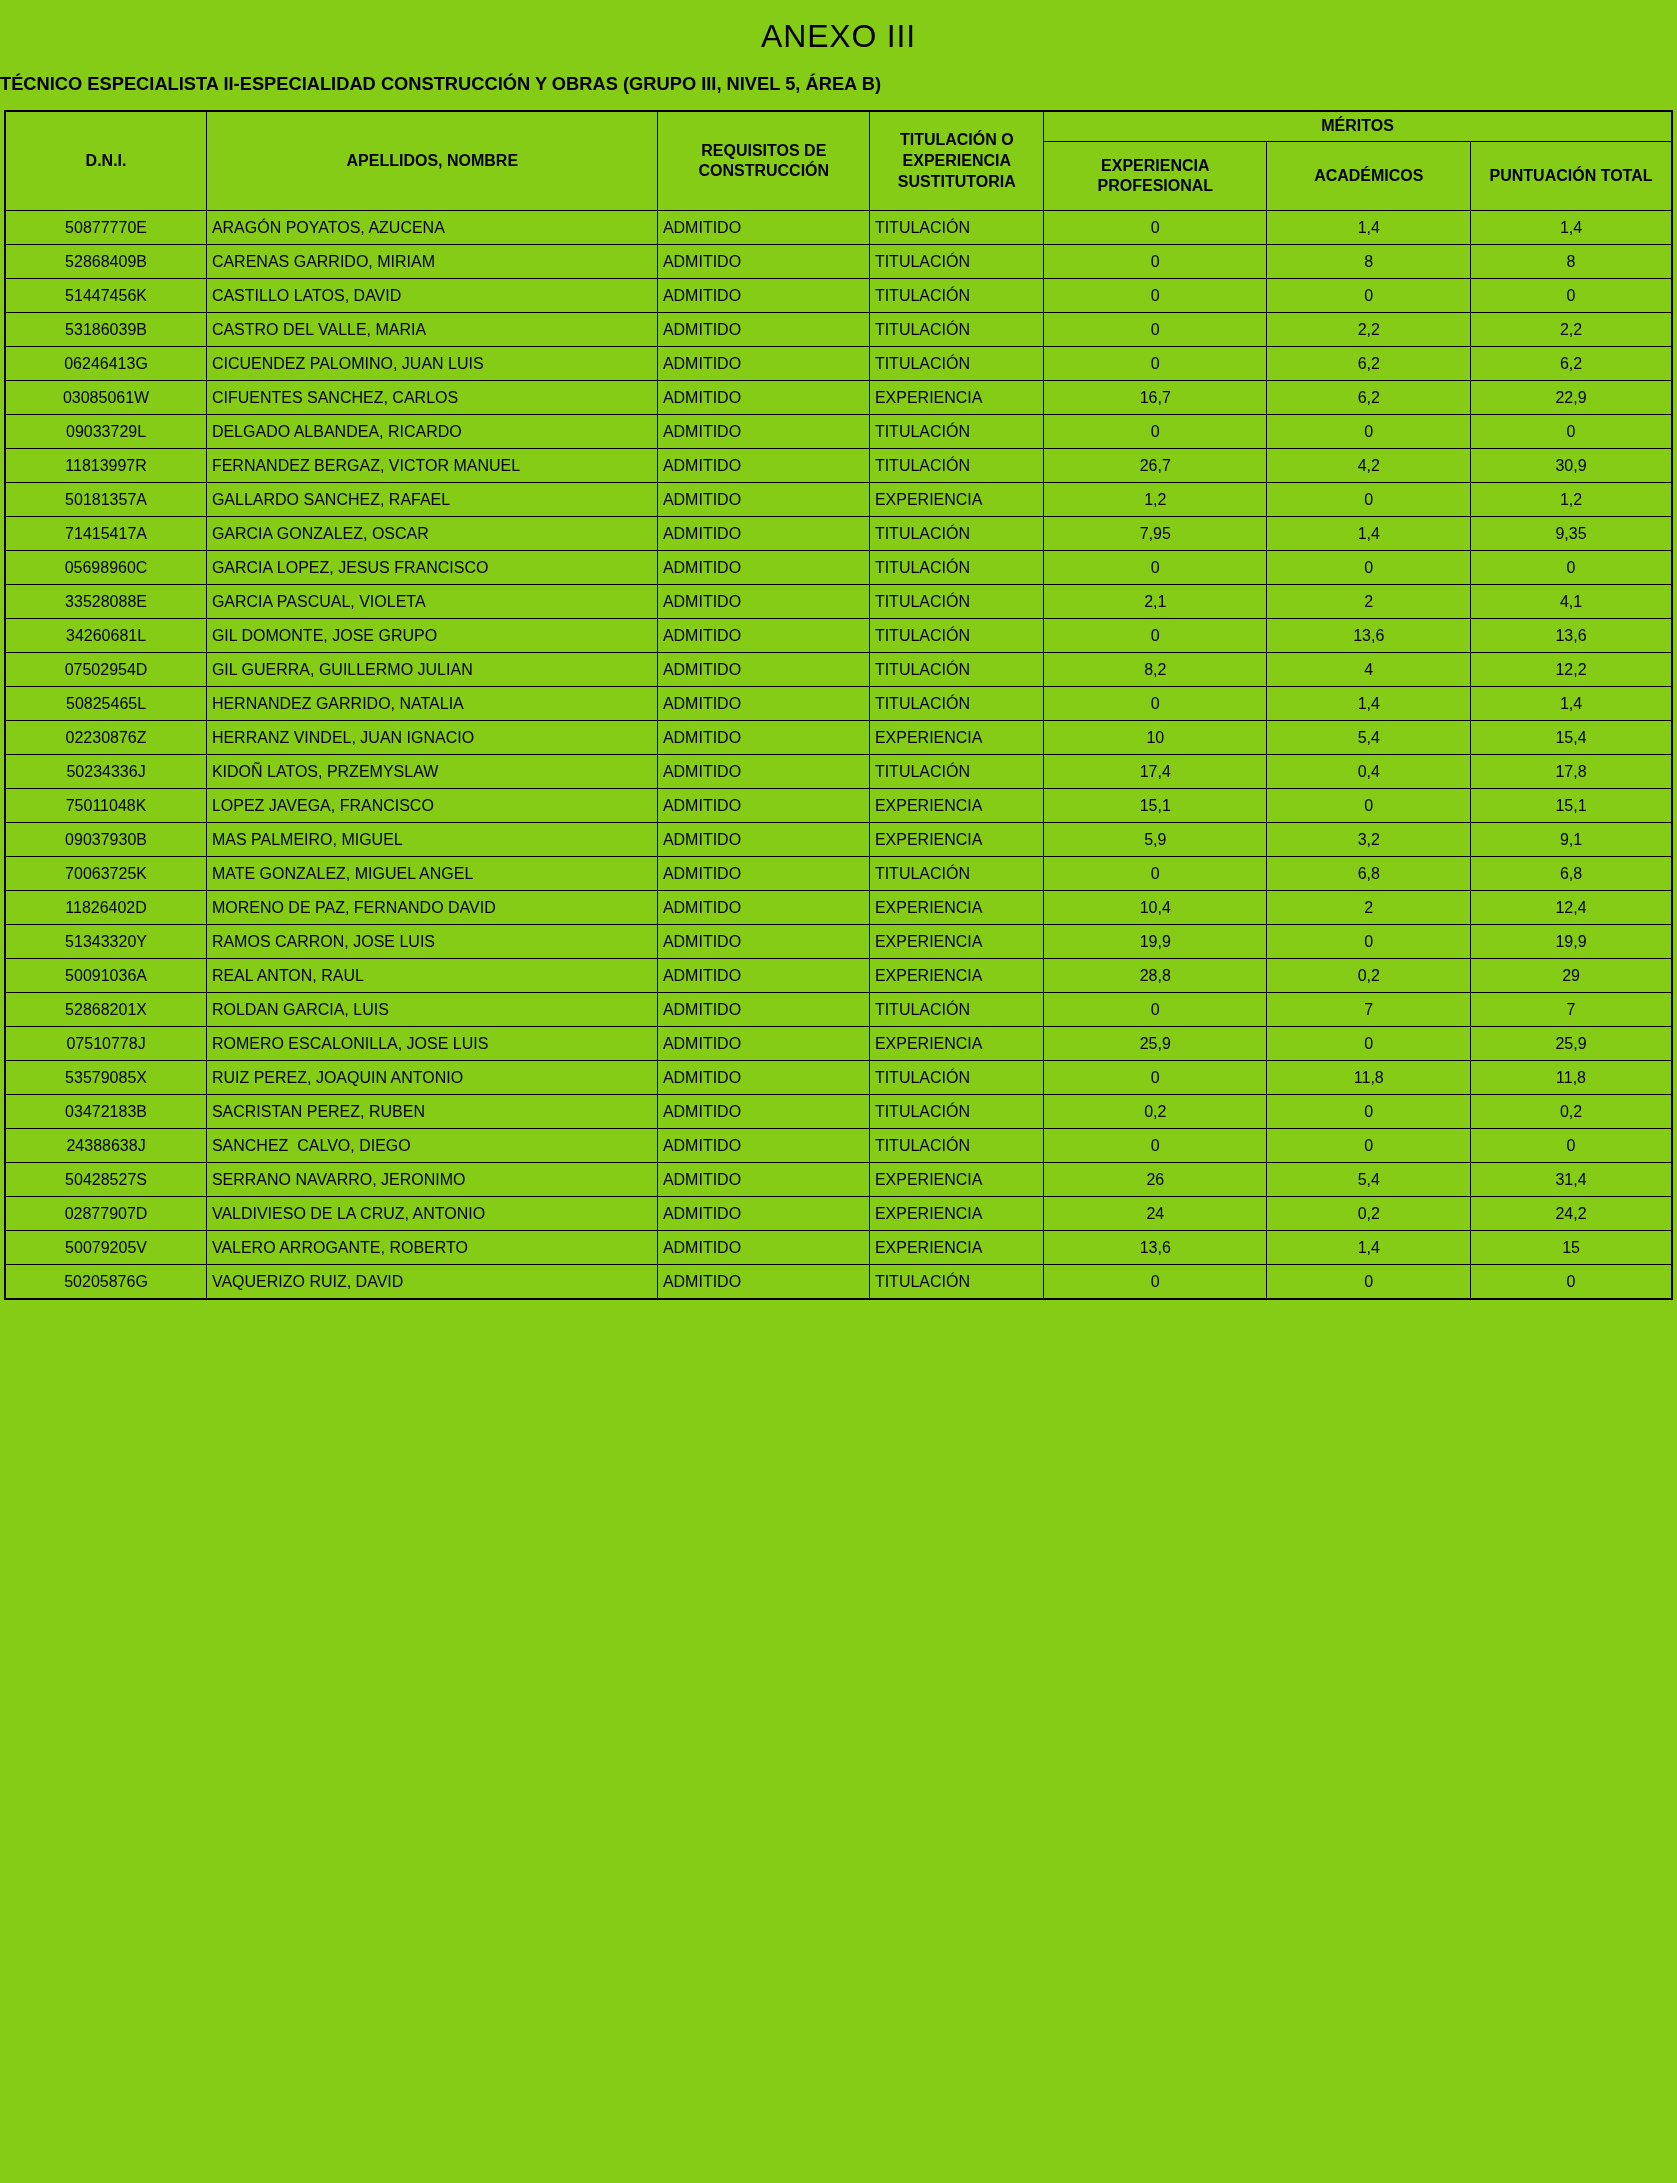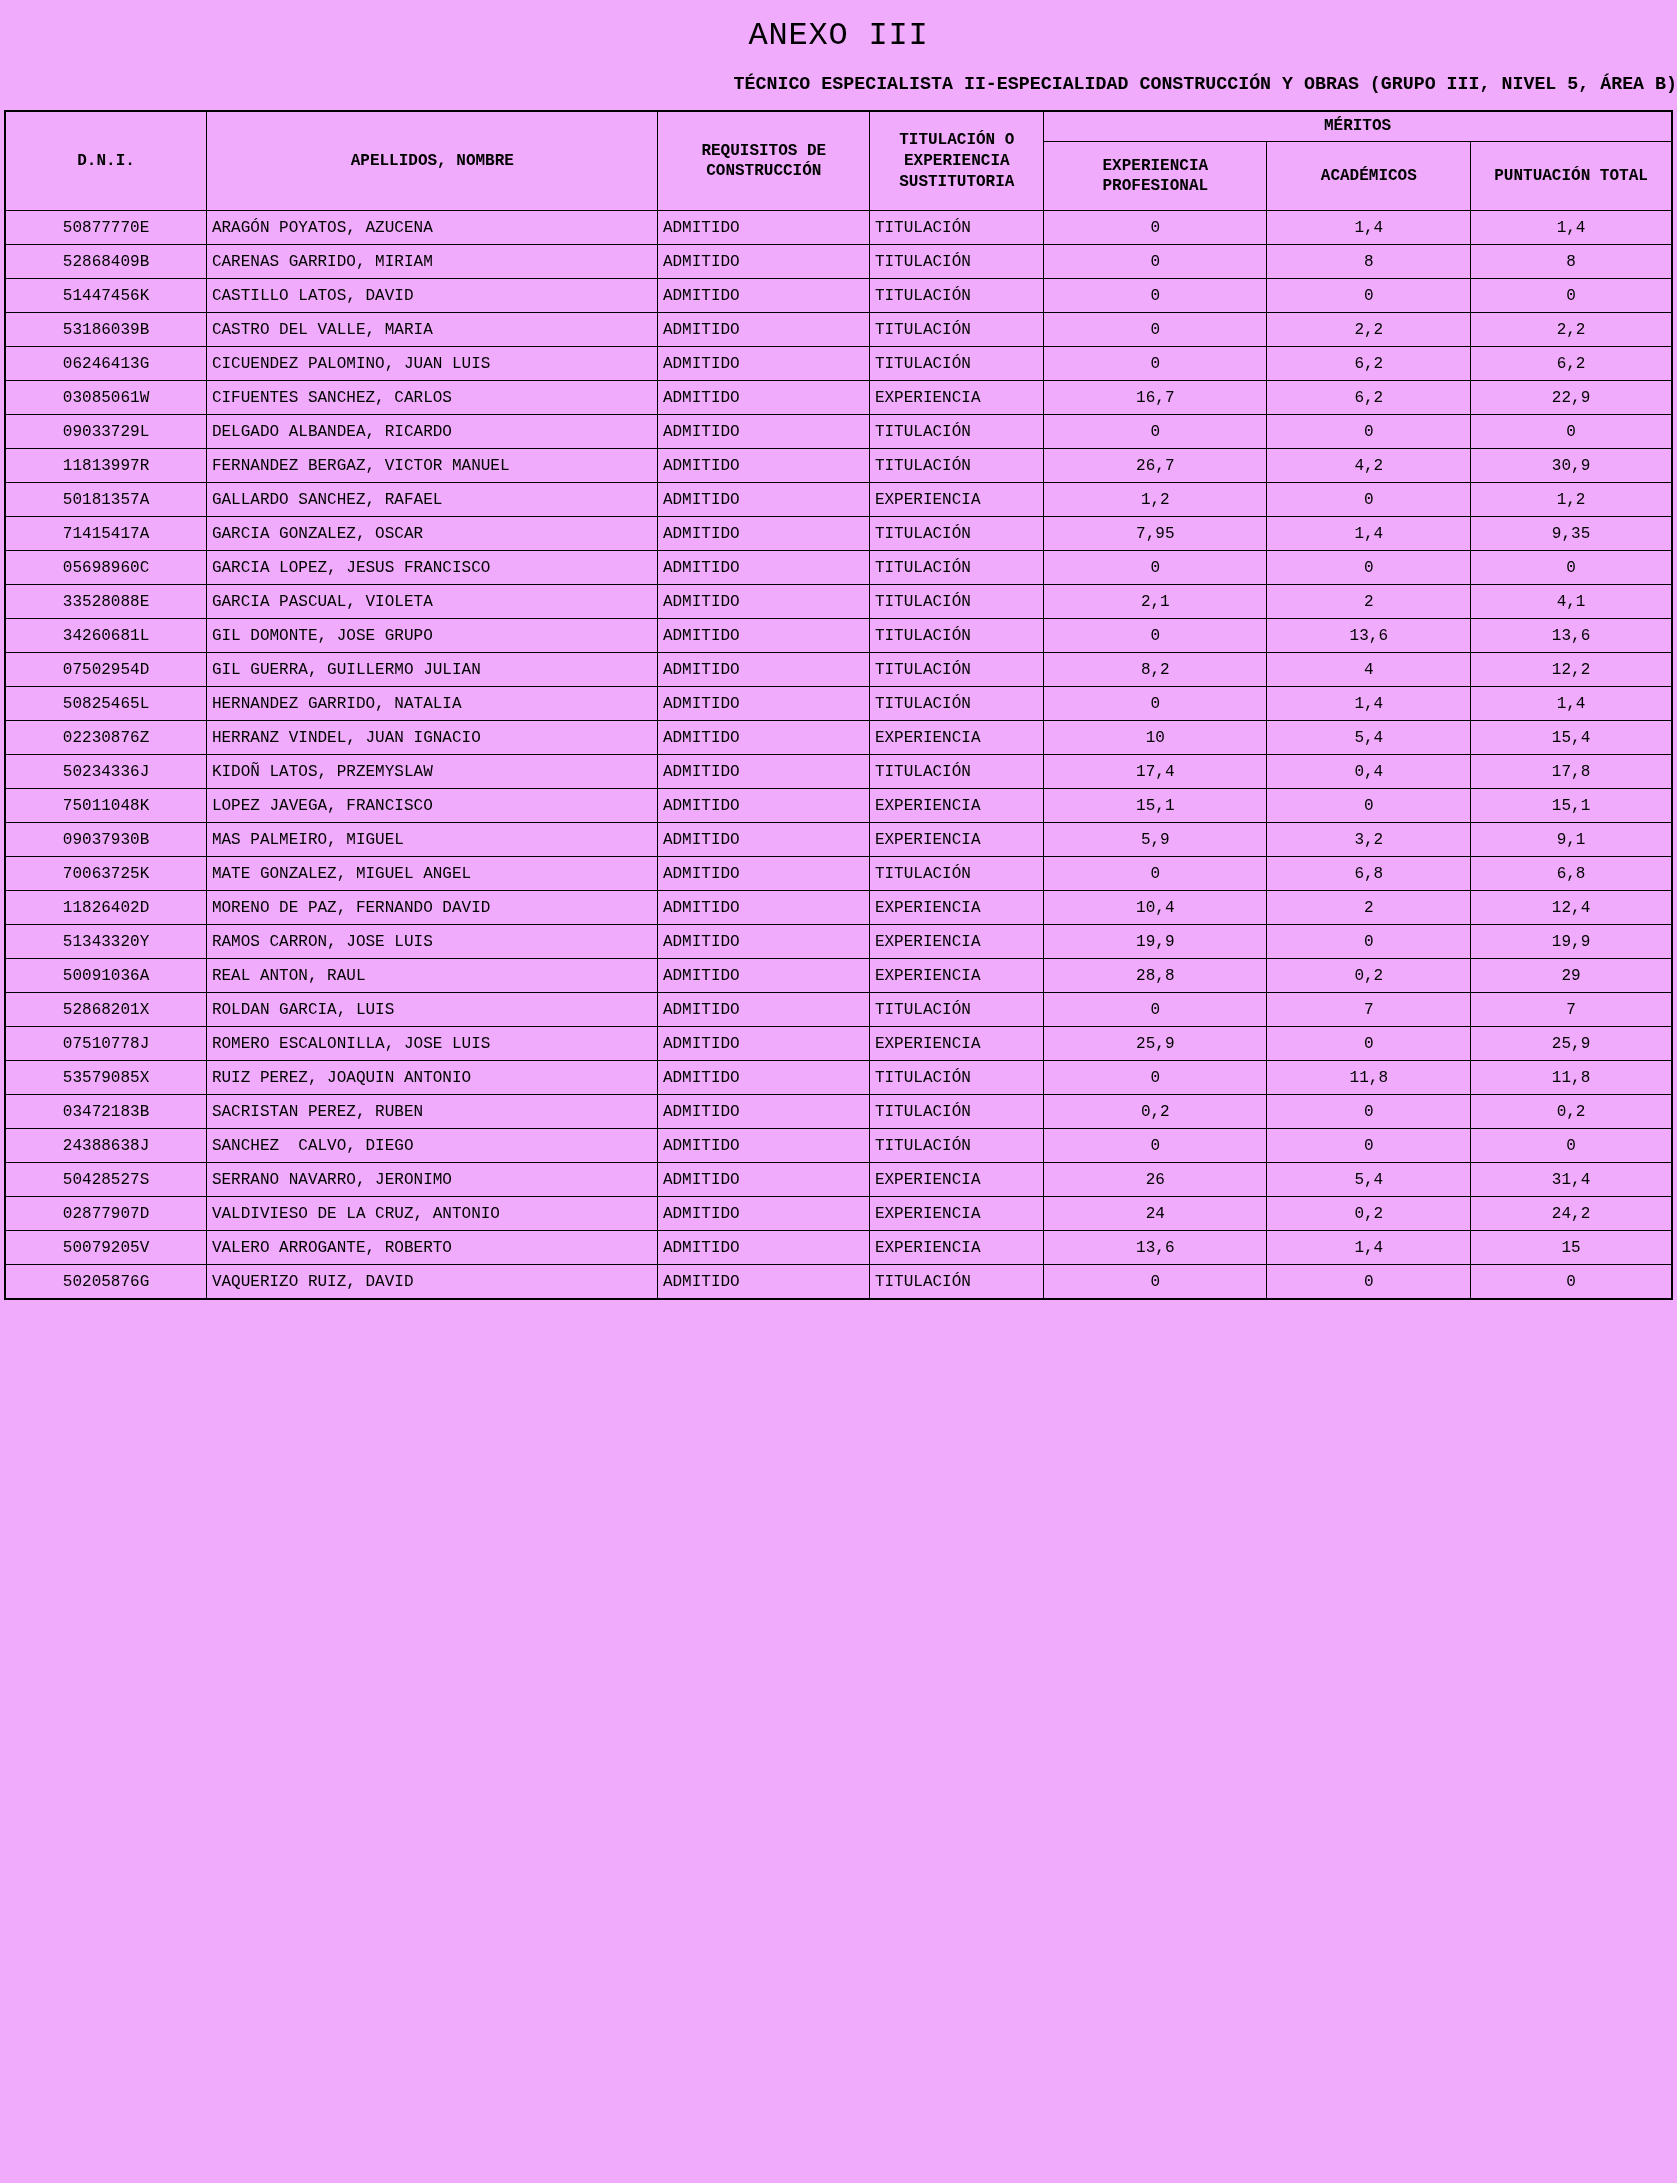--- a/index.html
+++ b/index.html
@@ -4,23 +4,23 @@
 <style>
   html, body {
     margin: 0;
     padding: 0;
     background: #ffffff;
   }
   .page {
     position: relative;
     width: 1677px;
     height: 2183px;
-    background: #f0abfc;
+    background: #84cc16;
     color: #000000;
-    font-family: Liberation Mono, monospace;
+    font-family: Liberation Sans, sans-serif;
     overflow: hidden;
   }
   .title {
     margin: 20px 0 0 0;
     font-size: 32px;
     font-weight: 400;
     line-height: 1;
     text-align: center;
     letter-spacing: 0.8px;
   }
@@ -29,21 +29,21 @@
     font-size: 18.3px;
     font-weight: 700;
     line-height: 1;
     text-align: center;
   }
   .category {
     margin: 23px 0 0 0;
     font-size: 18.3px;
     font-weight: 700;
     line-height: 1;
-    text-align: right;
+    text-align: left;
   }
   table.listado {
     margin: 17px 0 0 3.8px;
     border-collapse: collapse;
     table-layout: fixed;
     width: 1667px;
     border: 2.3px solid #000;
   }
   table.listado th, table.listado td {
     border: 1.5px solid #000;

